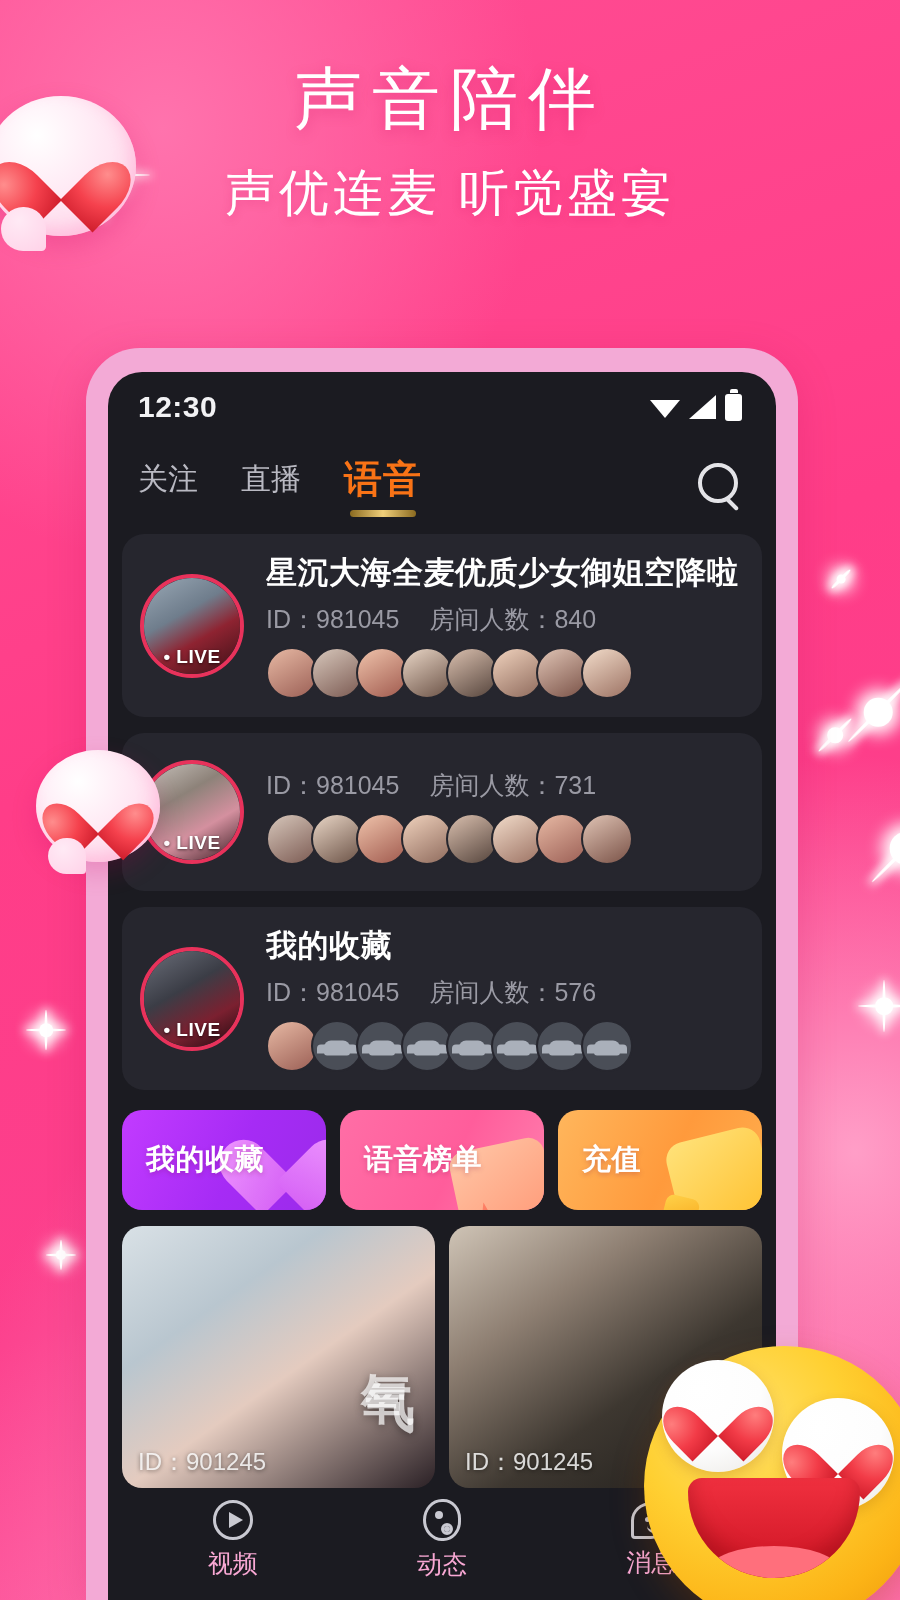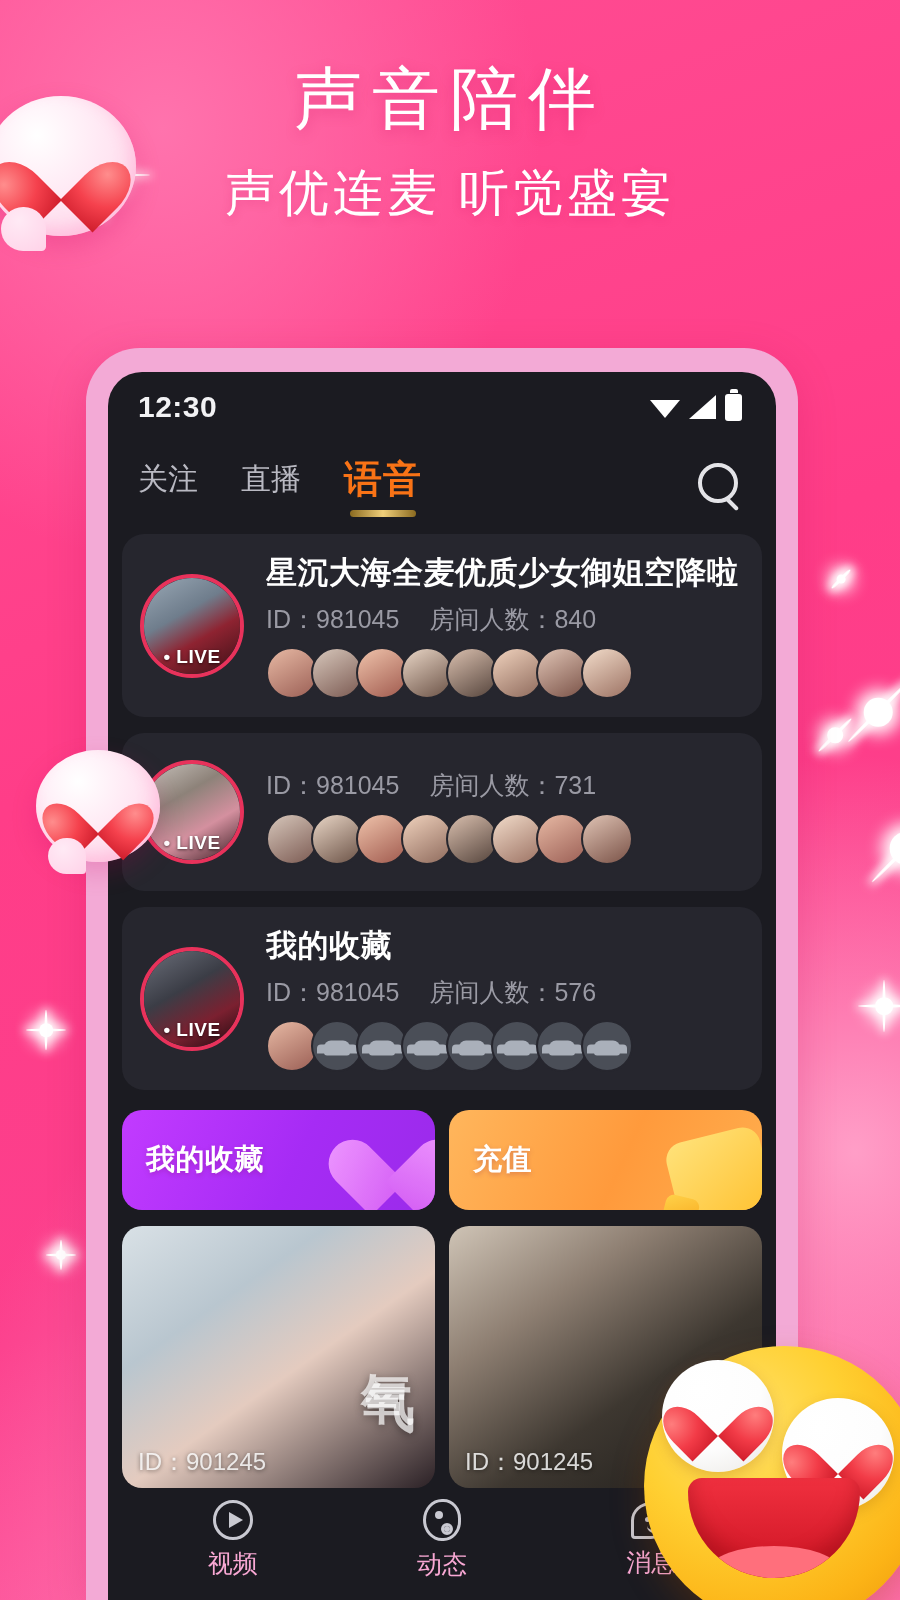--- a/index.html
+++ b/index.html
@@ -534,20 +534,26 @@
 
     </div>
 
     <div class="quick">
       <div class="qbtn q1">
         <span>我的收藏</span>
         <div class="qdeco">
             <div class="deco-heart"></div>
           </div>
       </div>
+      <div class="qbtn q2">
+        <span>语音榜单</span>
+        <div class="qdeco">
+            <div class="deco-card"></div>
+          </div>
+      </div>
       <div class="qbtn q3">
         <span>充值</span>
         <div class="qdeco">
             <div class="deco-coin"></div>
           </div>
       </div>
     </div>
 
     <div class="thumbs">
       <div class="thumb t1">

